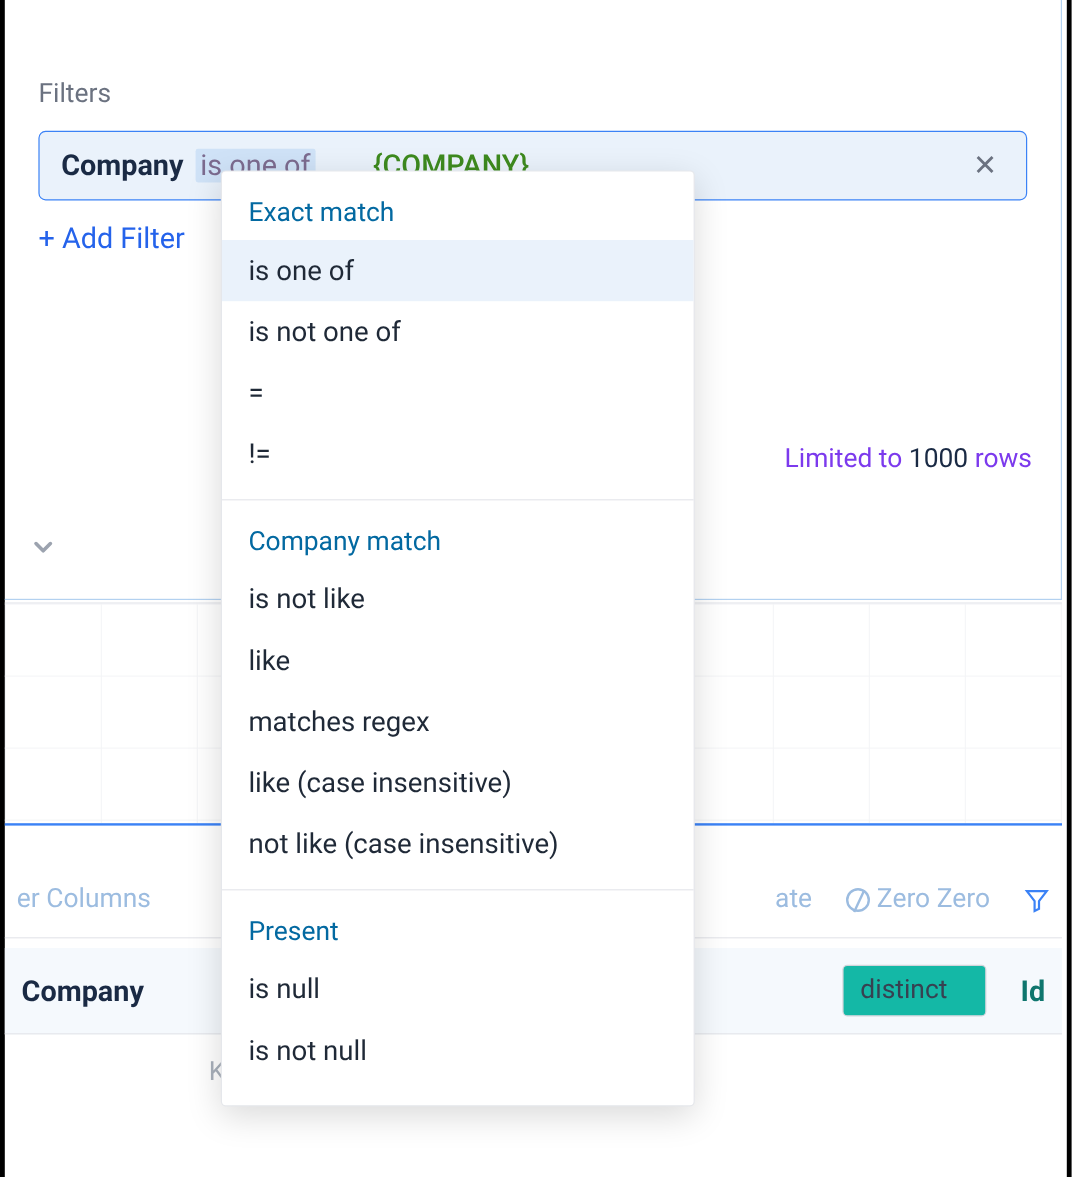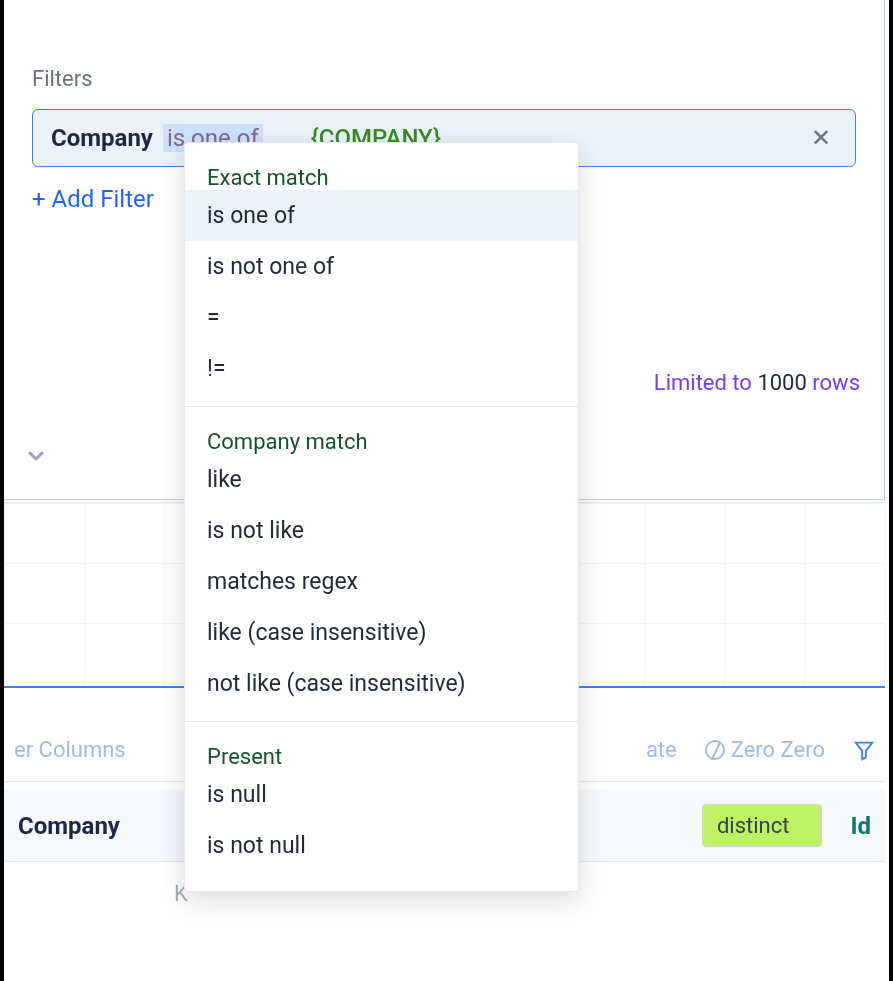--- a/index.html
+++ b/index.html
@@ -178,21 +178,21 @@
     .col-company {
       font-weight: 700;
       color: #1a2a44;
     }
     .agg-select {
       border: 1px solid #d1d5db;
       border-radius: 4px;
       padding: 8px 32px 8px 14px;
       font-size: 22px;
       color: #374151;
-      background: #bef264;
+      background: #14b8a6;
       position: relative;
     }
     .col-id {
       font-weight: 700;
       color: #0f766e;
       margin-left: 10px;
     }
     .data-row-bg {
       position: absolute;
       top: 870px;
@@ -217,23 +217,23 @@
       padding-bottom: 8px;
     }
     .dropdown-section {
       border-bottom: 1px solid #e5e7eb;
       padding: 8px 0 12px 0;
     }
     .dropdown-section:last-child {
       border-bottom: none;
     }
     .dropdown-header {
-      color: #14532d;
-      font-size: 22px;
-      padding: 14px 22px 0 22px;
+      color: #0369a1;
+      font-size: 22px;
+      padding: 14px 22px 10px 22px;
     }
     .dropdown-item {
       font-size: 23px;
       color: #1f2937;
       padding: 12px 22px;
       cursor: pointer;
     }
     .dropdown-item.selected {
       background: #eaf2fb;
     }
@@ -299,22 +299,22 @@
   <div class="dropdown" id="operator-dropdown">
       <div class="dropdown-section">
         <div class="dropdown-header">Exact match</div>
         <div class="dropdown-item selected">is one of</div>
         <div class="dropdown-item">is not one of</div>
         <div class="dropdown-item">=</div>
         <div class="dropdown-item">!=</div>
       </div>
       <div class="dropdown-section">
         <div class="dropdown-header">Company match</div>
+        <div class="dropdown-item">is not like</div>
         <div class="dropdown-item">like</div>
-        <div class="dropdown-item">is not like</div>
         <div class="dropdown-item">matches regex</div>
         <div class="dropdown-item">like (case insensitive)</div>
         <div class="dropdown-item">not like (case insensitive)</div>
       </div>
       <div class="dropdown-section">
         <div class="dropdown-header">Present</div>
         <div class="dropdown-item">is null</div>
         <div class="dropdown-item">is not null</div>
       </div>
     </div>

